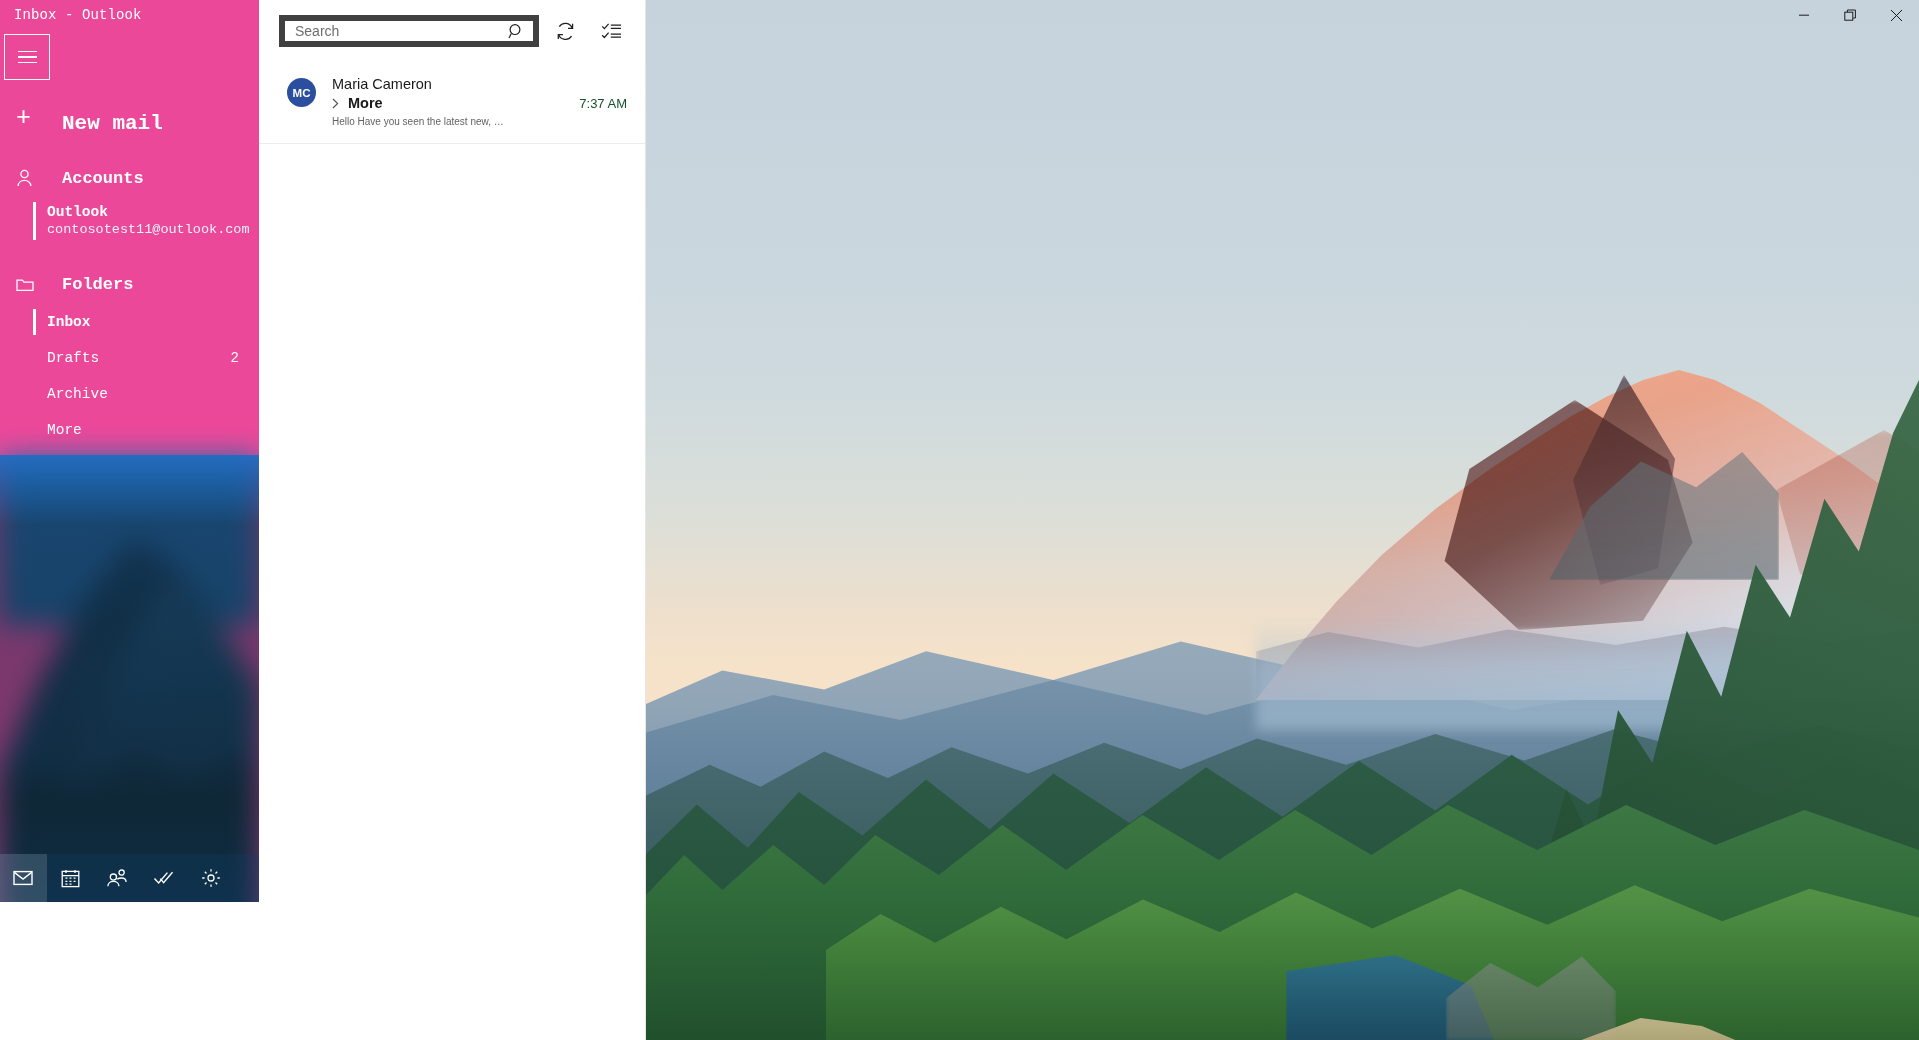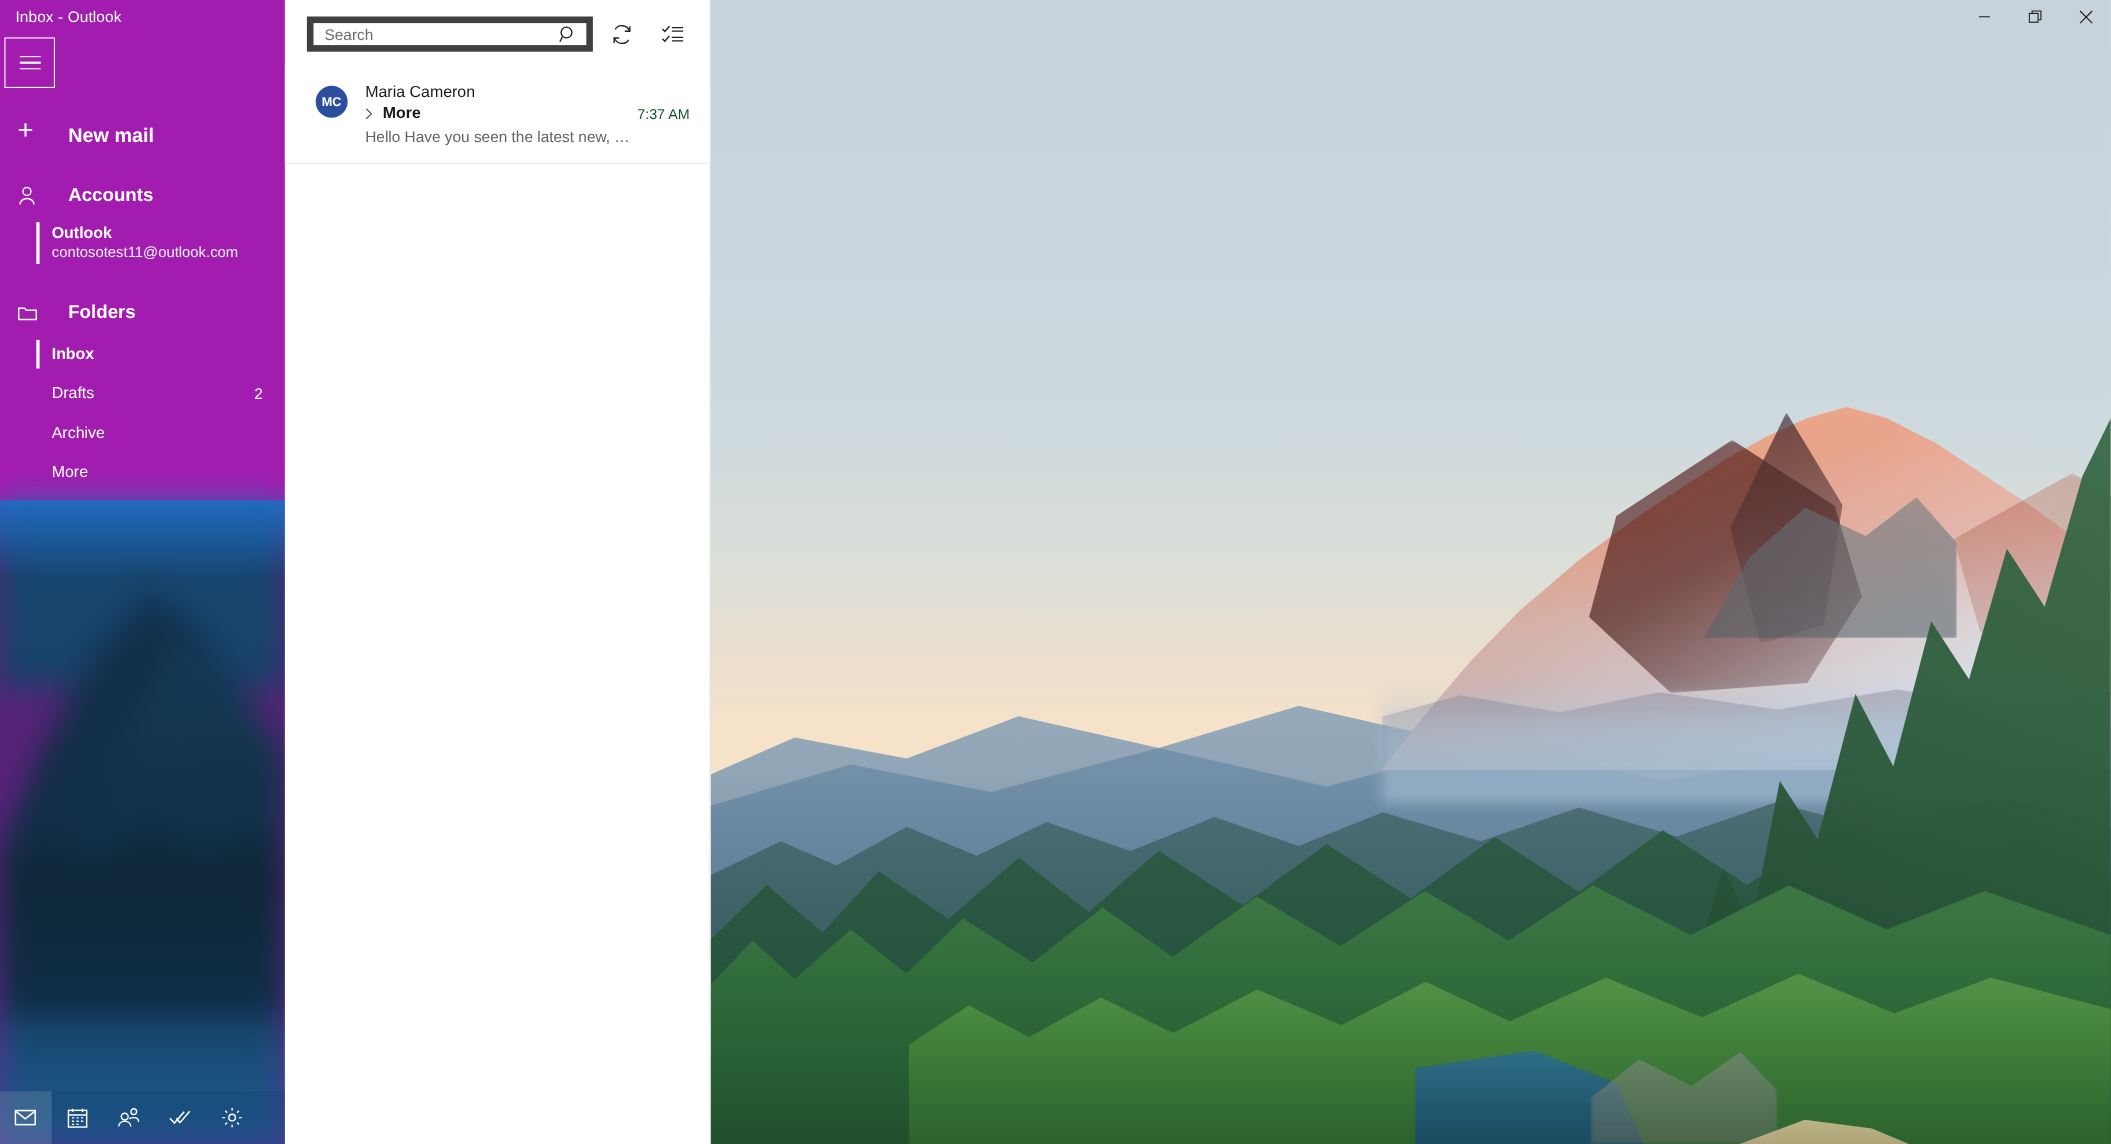--- a/index.html
+++ b/index.html
@@ -13,25 +13,26 @@
     position: relative;
     width: 1919px; height: 1040px;
     display: flex;
     overflow: hidden;
   }
 
   
   .sidebar {
     position: relative;
     width: 259px;
-    height: 1040px;
+    height: 902px;
     flex: 0 0 259px;
-    background: #a21caf;
+    background: #ec4899;
     color: #ffffff;
     overflow: hidden;
+    font-family: Liberation Mono, monospace;
   }
   
   .sidebar-photo {
     position: absolute;
     left: 0; top: 455px;
     width: 259px; height: 585px;
     overflow: hidden;
     filter: blur(14px) saturate(0.8);
     opacity: 0.98;
   }
@@ -89,21 +90,21 @@
     height: 40px;
     display: flex; align-items: center;
     padding-left: 16px;
     cursor: pointer;
   }
   .newmail .plus {
     width: 24px; font-size: 25px; font-weight: 300; line-height: 1;
     color: #fff; text-align: left;
   }
   .newmail .label {
-    font-size: 18px; font-weight: 700; margin-left: 22px; color: #fff; margin-top: 11px;
+    font-size: 21px; font-weight: 700; margin-left: 22px; color: #fff; margin-top: 11px;
   }
 
   .nav-head {
     margin-top: 20px;
     height: 40px;
     display: flex; align-items: center;
     padding-left: 16px;
     cursor: pointer;
   }
   .nav-head .ico { width: 24px; display: flex; align-items: center; }
@@ -229,21 +230,21 @@
   .mail-body { flex: 1 1 auto; margin-left: 16px; min-width: 0; }
   .mail-row1 {
     display: flex; align-items: baseline;
   }
   .sender { font-size: 14.5px; color: #1a1a1a; }
   .mail-row2 { display: flex; align-items: center; margin-top: 3px; }
   .chev { font-size: 13px; color: #555; margin-right: 9px; line-height: 1; }
   .subject { font-size: 14.5px; color: #1a1a1a; font-weight: 700; }
   .time { margin-left: auto; font-size: 13px; color: #14532d; white-space: nowrap; }
   .preview {
-    margin-top: 5px; font-size: 14px; color: #636363;
+    margin-top: 5px; font-size: 10px; color: #636363;
     white-space: nowrap; overflow: hidden; text-overflow: ellipsis;
   }
 
   
   .photo-pane {
     flex: 1 1 auto;
     position: relative;
     overflow: hidden;
     background: #cbd7de;
   }

